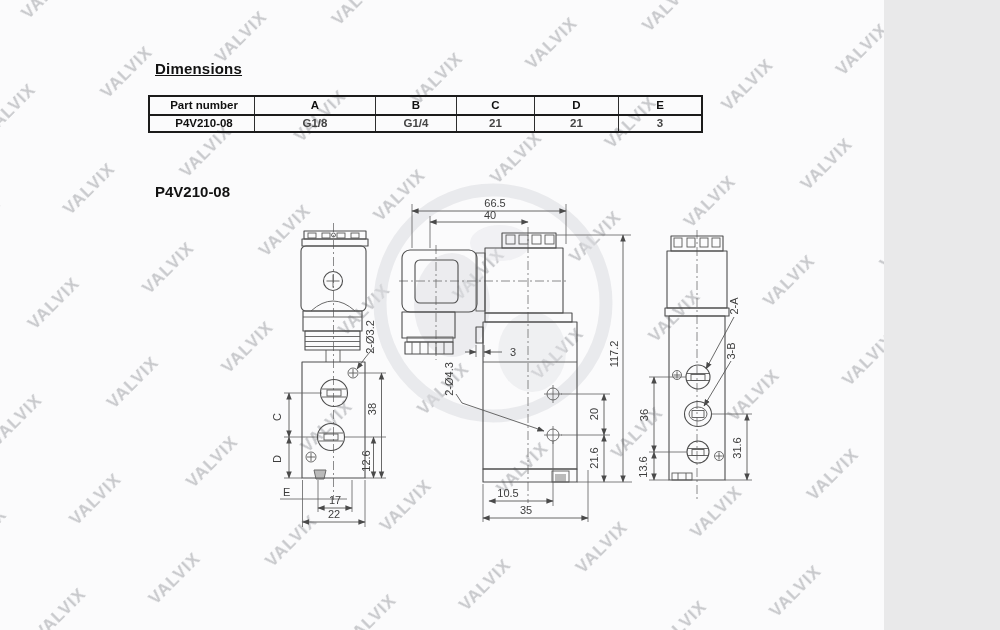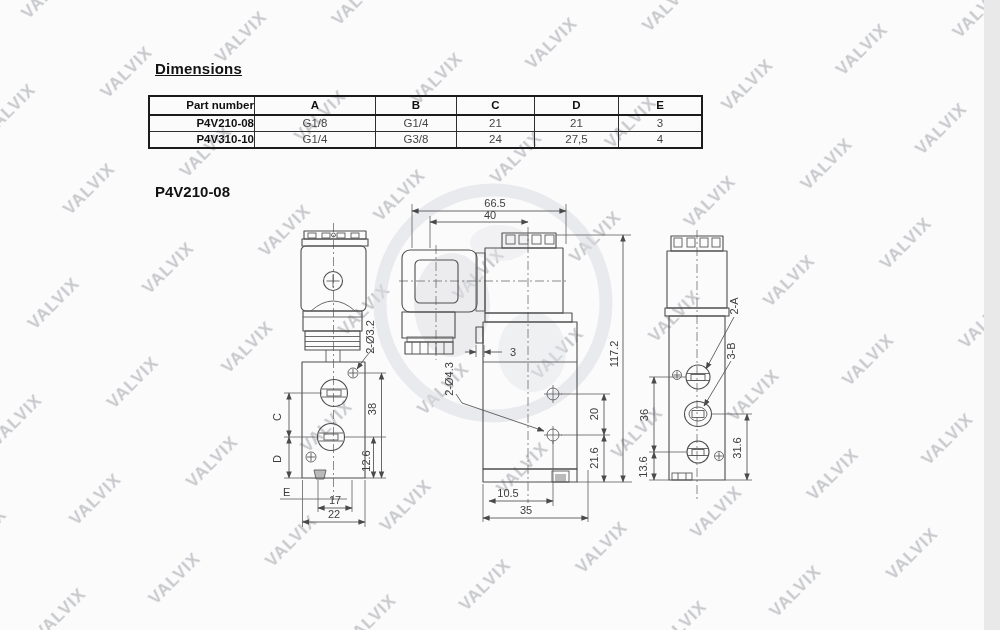--- a/index.html
+++ b/index.html
@@ -1,29 +1,29 @@
 <!DOCTYPE html>
 <html><head>
 <meta charset="utf-8">
 <style>
   html,body{margin:0;padding:0;background:#e9e9ea;}
-  .page{position:relative;width:984px;height:630px;background:#fbfbfc;overflow:hidden;
+  .page{position:relative;width:884px;height:630px;background:#fbfbfc;overflow:hidden;
         font-family:"Liberation Sans",sans-serif;}
   .layer{position:absolute;left:0;top:0;}
   
   .title{position:absolute;left:155px;top:60px;font-size:15px;font-weight:bold;
          color:#121212;text-decoration:underline;letter-spacing:.2px;}
   .part-heading{position:absolute;left:155px;top:183px;font-size:15px;font-weight:bold;color:#121212;}
   
   .dim-table{position:absolute;left:148px;top:95px;border-collapse:collapse;table-layout:fixed;
              border:2px solid #1b1b1b;font-size:11.5px;background:transparent;}
   .dim-table th,.dim-table td{border:1px solid #2e2e2e;padding:0;height:15px;line-height:15px;
-             text-align:center;vertical-align:middle;background:transparent;}
+             text-align:center;vertical-align:middle;background:transparent;font-weight:bold;}
   .dim-table thead th{height:17px;font-weight:bold;color:#101010;border-bottom:2px solid #1b1b1b;}
-  .dim-table .c-part{width:100px;text-align:right;padding-left:4px;}
+  .dim-table .c-part{width:100px;text-align:center;padding-left:4px;}
   .dim-table .c-a{width:120px;}.dim-table .c-b{width:80px;}
   .dim-table .c-c{width:77px;}.dim-table .c-d{width:83px;}.dim-table .c-e{width:82px;}
   .dim-table td{color:#454545;}
   .dim-table td.c-part{font-weight:bold;color:#101010;}
   .slash-wrap{position:relative;width:100%;height:15px;}
   .slash-wrap svg{position:absolute;inset:0;}
   
   text.dt{font-family:"Liberation Sans",sans-serif;font-size:11px;fill:#3d3d3d;}
   .ol{fill:none;stroke:#4e4e4e;stroke-width:1.1;stroke-linejoin:round;}
   .ol2{fill:none;stroke:#5a5a5a;stroke-width:.9;}
@@ -69,28 +69,20 @@
     </thead>
     <tbody>
       <tr>
         <td class="c-part">P4V210-08</td>
         <td>G1/8</td>
         <td>G1/4</td>
         <td>21</td>
         <td>21</td>
         <td>3</td>
       </tr>
-      <tr>
-        <td class="c-part">P4V310-10</td>
-        <td>G1/4</td>
-        <td>G3/8</td>
-        <td>24</td>
-        <td>27,5</td>
-        <td>4</td>
-      </tr>
     </tbody>
   </table>
 
   <svg class="layer" width="1000" height="630" viewBox="0 0 1000 630">
     <defs>
       <marker id="arw" viewBox="0 0 10 10" refX="9.2" refY="5" markerWidth="8" markerHeight="8" orient="auto-start-reverse">
         <path d="M0,1.2 L10,5 L0,8.8 z" fill="#4a4a4a"></path>
       </marker>
     </defs>
 

